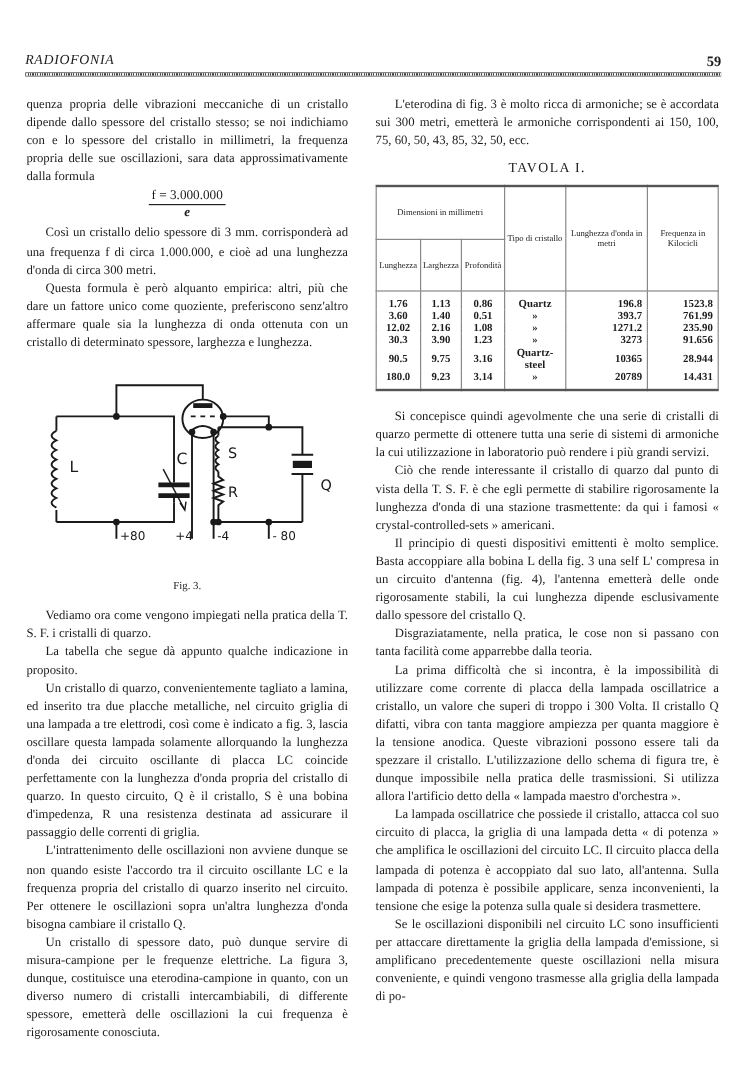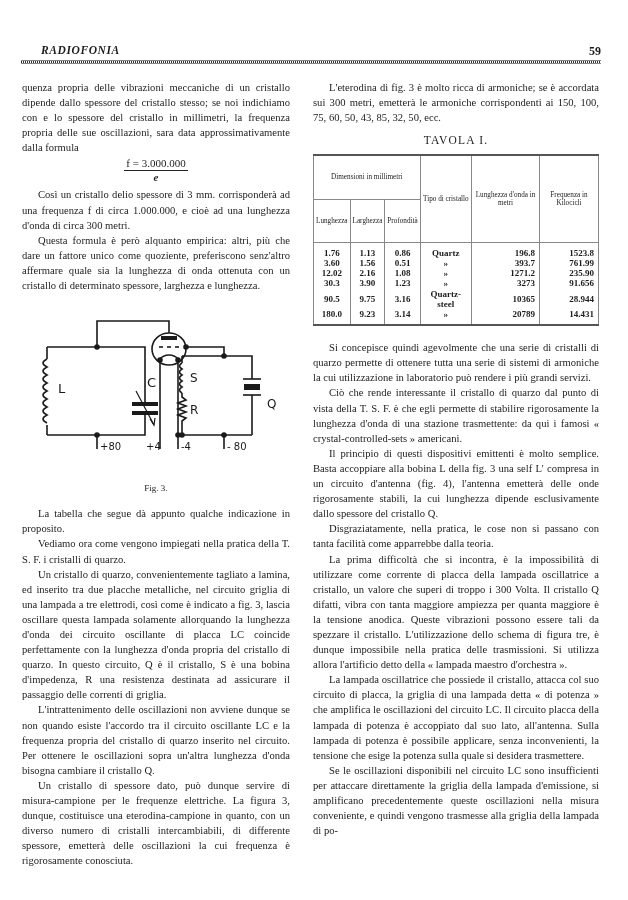--- a/index.html
+++ b/index.html
@@ -7,22 +7,22 @@
     width: 628px; height: 900px; overflow: hidden;
     background: #ffffff; color: #1c1c1c;
     font-family: "DejaVu Serif", serif;
     position: relative;
   }
   .header {
     position: absolute; left: 21px; top: 44px; width: 580px; height: 20px;
   }
   .running-title {
     position: absolute; left: 0; top: 0;
-    font-family: "Liberation Serif", serif; font-style: italic; font-weight: bold;
-    font-size: 11.5px; letter-spacing: 0.6px; margin-left: 20px;
+    font-family: "Liberation Serif", serif; font-style: italic; font-weight: normal;
+    font-size: 11.5px; letter-spacing: 0.6px;
   }
   .page-number {
     position: absolute; right: 0; top: 0;
     font-family: "Liberation Serif", serif; font-weight: bold; font-size: 12px;
   }
   .header-rule {
     position: absolute; left: 21px; top: 60px; width: 580px; height: 4px;
     background-image: repeating-linear-gradient(90deg, #333 0 1px, #fff 1px 2px);
     border-top: 1px solid #888; border-bottom: 1px solid #888;
     box-sizing: border-box;
@@ -150,22 +150,22 @@
         <text x="245" y="101" font-size="12">Q</text>
         <text x="78" y="143" font-size="10">+80</text>
         <text x="124" y="143" font-size="10">+4</text>
         <text x="159" y="143" font-size="10">-4</text>
         <text x="205" y="143" font-size="10">- 80</text>
       </g>
     </svg>
   </div>
   <div class="fig-caption">Fig. 3.</div>
 
+  <p>Vediamo ora come vengono impiegati nella pratica della T. S. F. i cristalli di quarzo.</p>
   <p>La tabella che segue dà appunto qualche indicazione in proposito.</p>
-  <p>Vediamo ora come vengono impiegati nella pratica della T. S. F. i cristalli di quarzo.</p>
   <p>Un cristallo di quarzo, convenientemente tagliato a lamina, ed inserito tra due placche metalliche, nel circuito griglia di una lampada a tre elettrodi, così come è indicato a fig. 3, lascia oscillare questa lampada solamente allorquando la lunghezza d'onda dei circuito oscillante di placca LC coincide perfettamente con la lunghezza d'onda propria del cristallo di quarzo. In questo circuito, Q è il cristallo, S è una bobina d'impedenza, R una resistenza destinata ad assicurare il passaggio delle correnti di griglia.</p>
   <p>L'intrattenimento delle oscillazioni non avviene dunque se non quando esiste l'accordo tra il circuito oscillante LC e la frequenza propria del cristallo di quarzo inserito nel circuito. Per ottenere le oscillazioni sopra un'altra lunghezza d'onda bisogna cambiare il cristallo Q.</p>
   <p>Un cristallo di spessore dato, può dunque servire di misura-campione per le frequenze elettriche. La figura 3, dunque, costituisce una eterodina-campione in quanto, con un diverso numero di cristalli intercambiabili, di differente spessore, emetterà delle oscillazioni la cui frequenza è rigorosamente conosciuta.</p>
 </div>
 
 <div class="col col-right">
   <p>L'eterodina di fig. 3 è molto ricca di armoniche; se è accordata sui 300 metri, emetterà le armoniche corrispondenti ai 150, 100, 75, 60, 50, 43, 85, 32, 50, ecc.</p>
   <div class="table-title">TAVOLA I.</div>
   <table class="tavola">
     <thead>
@@ -185,21 +185,21 @@
         <tr>
           <td class="num-c">1.76</td>
           <td class="num-c">1.13</td>
           <td class="num-c">0.86</td>
           <td class="num-c">Quartz</td>
           <td class="num-r">196.8</td>
           <td class="num-r">1523.8</td>
         </tr>
         <tr>
           <td class="num-c">3.60</td>
-          <td class="num-c">1.56</td>
+          <td class="num-c">1.40</td>
           <td class="num-c">0.51</td>
           <td class="num-c">»</td>
           <td class="num-r">393.7</td>
           <td class="num-r">761.99</td>
         </tr>
         <tr>
           <td class="num-c">12.02</td>
           <td class="num-c">2.16</td>
           <td class="num-c">1.08</td>
           <td class="num-c">»</td>

